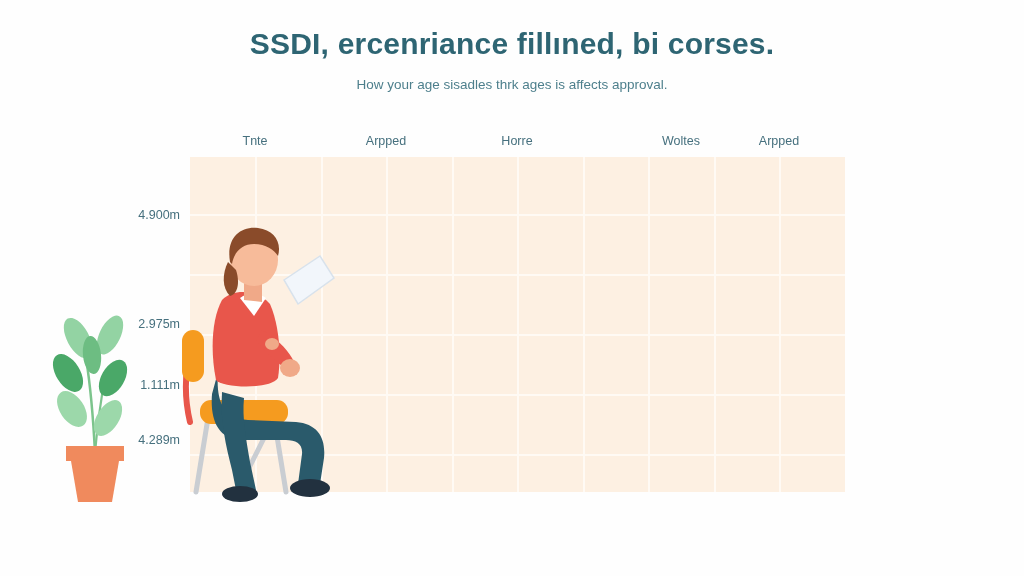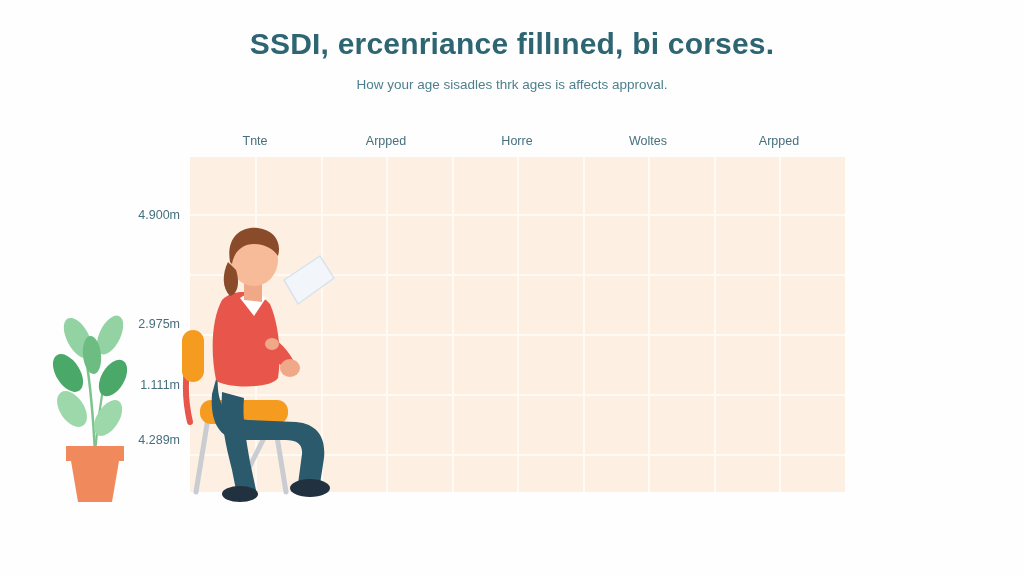--- a/index.html
+++ b/index.html
@@ -140,21 +140,21 @@
     <div class="gridline-h" style="top:57px"></div>
     <div class="gridline-h" style="top:117px"></div>
     <div class="gridline-h" style="top:177px"></div>
     <div class="gridline-h" style="top:237px"></div>
     <div class="gridline-h" style="top:297px"></div>
   </div>
 
   <div class="col-head" style="left:255px">Tnte</div>
   <div class="col-head" style="left:386px">Arpped</div>
   <div class="col-head" style="left:517px">Horre</div>
-  <div class="col-head" style="left:648px">Woltes</div>
+  <div class="col-head" style="left:681px">Woltes</div>
   <div class="col-head" style="left:779px">Arpped</div>
 
   <div class="y-axis">
     <div class="y-label" style="top:208px">4.900m</div>
     <div class="y-label" style="top:317px">2.975m</div>
     <div class="y-label" style="top:378px">1.111m</div>
     <div class="y-label" style="top:433px">4.289m</div>
   </div>
 
   <svg class="plant" viewBox="0 0 98 200">

